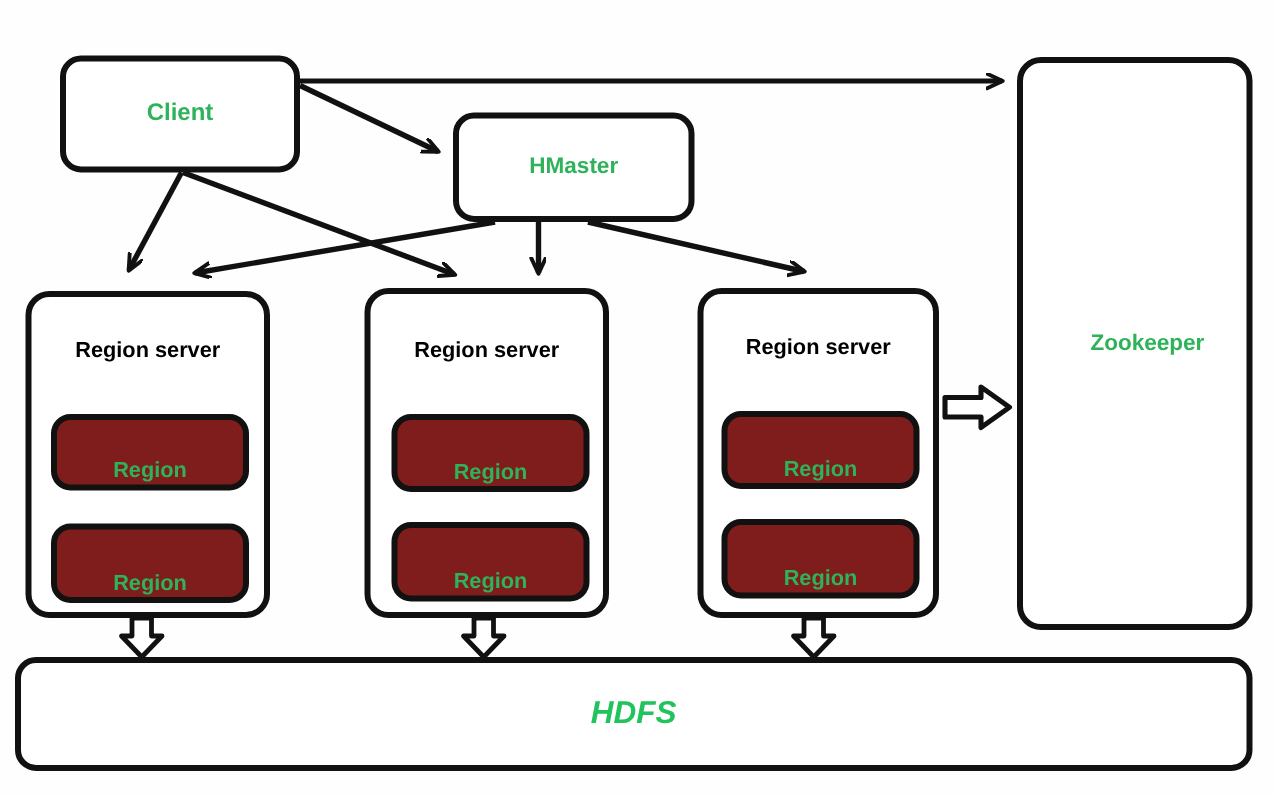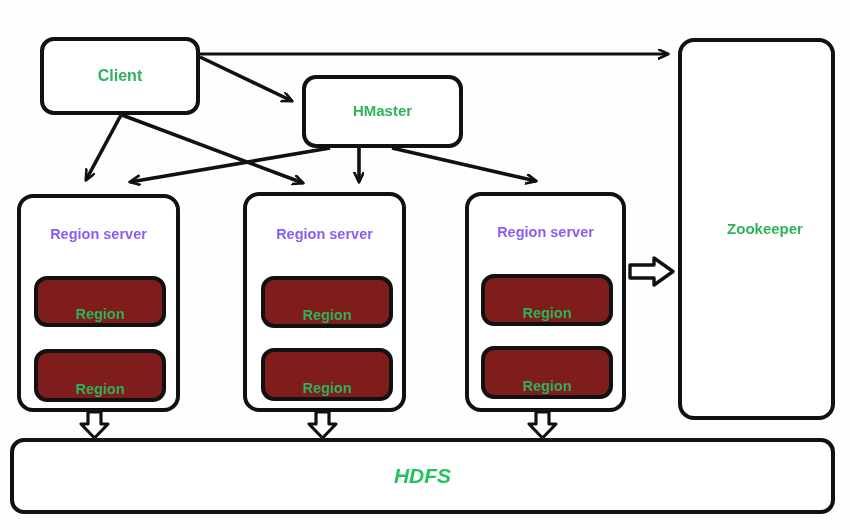--- a/index.html
+++ b/index.html
@@ -76,21 +76,21 @@
     box-sizing: border-box;
     background: #ffffff;
     border: 4px solid #111111;
     border-radius: 16px;
     z-index: 3;
   }
   .rs-title {
     position: absolute;
     left: 0; right: 0;
     text-align: center;
-    color: #8b5cf6;
+    color: #000000;
     font-weight: bold;
     font-size: 14.5px;
     white-space: nowrap;
     user-select: none;
   }
   .region-box {
     position: absolute;
     box-sizing: border-box;
     background: #7f1d1d;
     border: 4px solid #111111;

